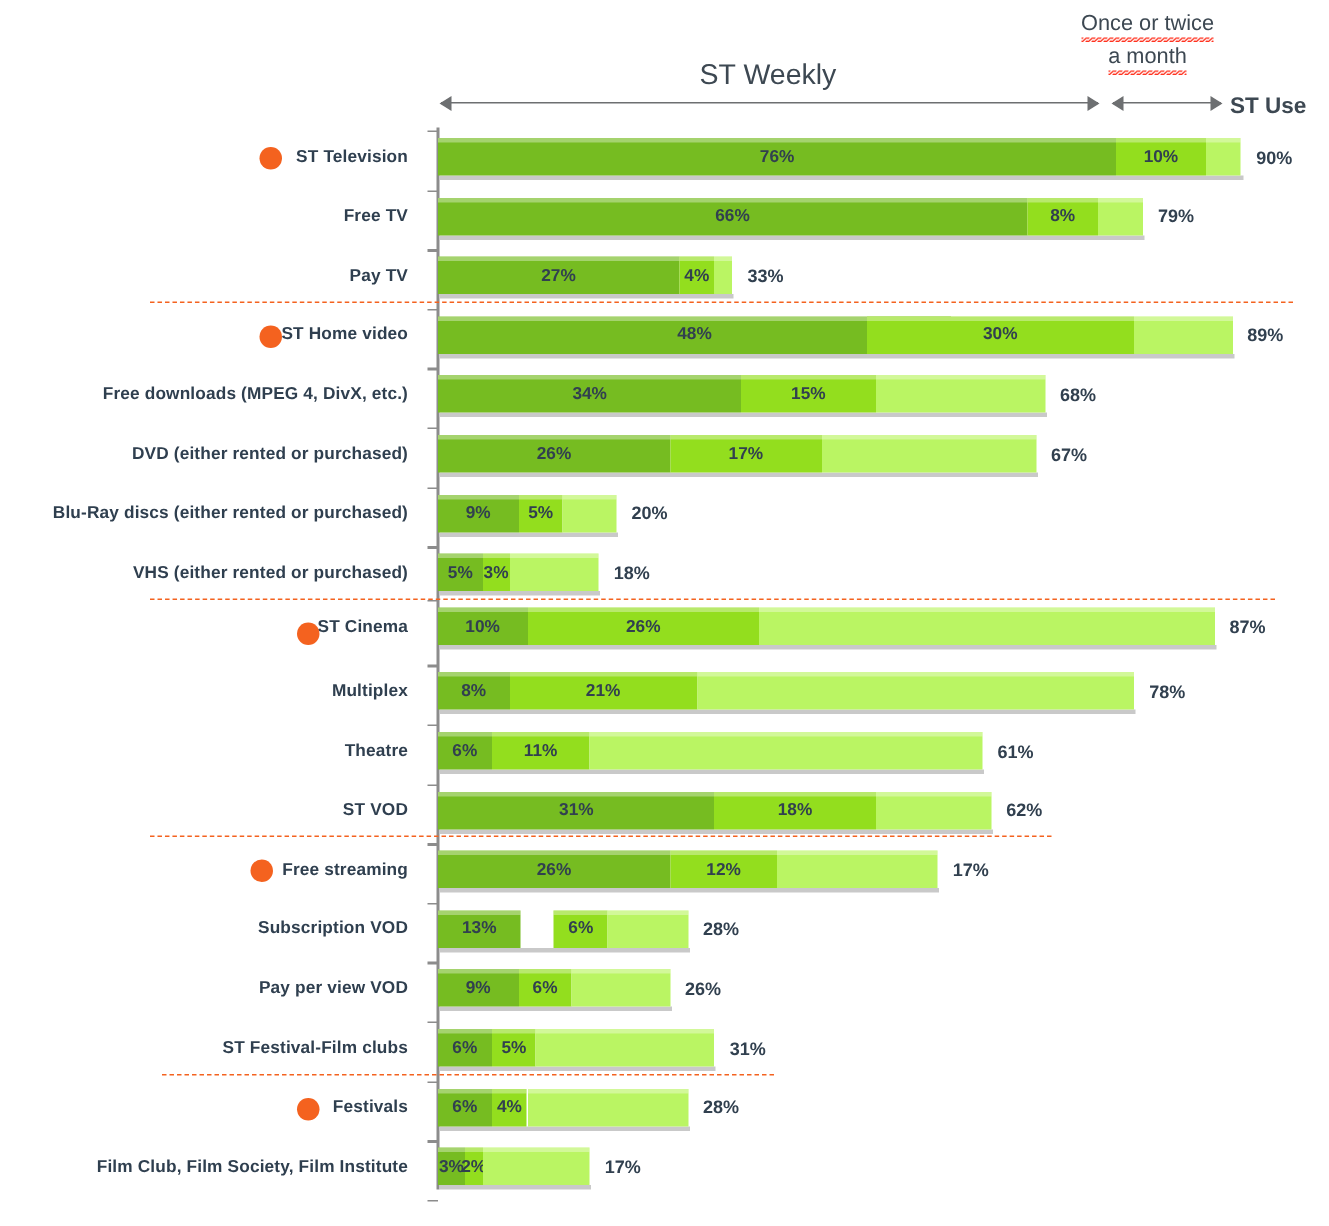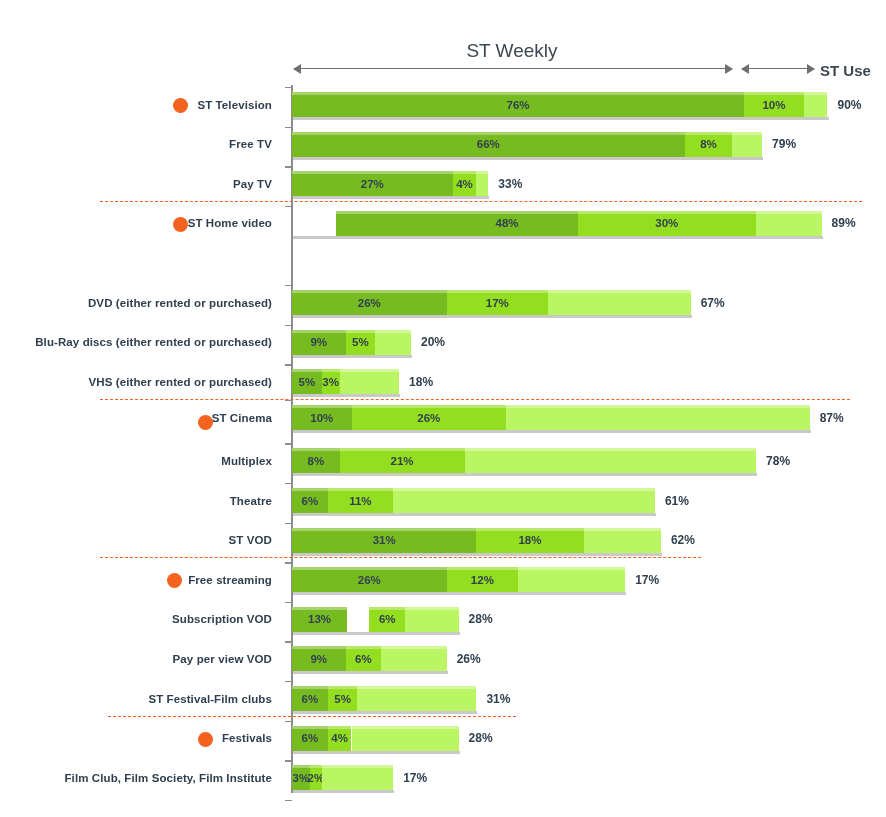--- a/index.html
+++ b/index.html
@@ -171,20 +171,24 @@
     background: #f4621f;
   }
 </style>
 </head>
 <body>
 
 <div id="chart-root">
 
   <div class="hdr-weekly-label">ST Weekly</div>
 
+  <div class="hdr-month-label">
+    <span class="squig">Once or twice</span><br>
+    <span class="squig">a month</span>
+  </div>
 
   <div class="axis-arrow" id="arrow-weekly">
     <div class="shaft"></div>
     <div class="head left"></div>
     <div class="head right"></div>
   </div>
 
   <div class="axis-arrow" id="arrow-month">
     <div class="shaft"></div>
     <div class="head left"></div>
@@ -222,26 +226,35 @@
         <div class="seg s1" style="left: 292px; width: 160.65px; top: 7px; position: absolute;">27%</div>
         <div class="seg s2" style="left: 452.65px; width: 23.8px; top: 7px; position: absolute;">4%</div>
         <div class="seg s3" style="left: 476.45px; width: 11.9px; top: 7px; position: absolute;"></div>
         <div class="total" style="left: 498.35px;">33%</div>
       </div>
       <div class="separator" style="top: 115.8px; left: 100px; width: 761.55px;"></div>
       <div class="row" style="top: 118.8px;">
         <div class="tick" style="top: 2px;"></div>
         <div class="row-label">ST Home video</div>
         <div class="bar-shadow" style="width: 529.55px;"></div>
-        <div class="seg s1" style="left: 292px; width: 342px; top: 7px; position: absolute; margin-left: 44px;">48%</div>
+        <div class="seg s1" style="left: 292px; width: 342px; top: 7px; position: absolute;">48%</div>
         <div class="seg s2" style="left: 577.6px; width: 178.5px; top: 7px; position: absolute;">30%</div>
         <div class="seg s3" style="left: 756.1px; width: 65.45px; top: 7px; position: absolute;"></div>
         <div class="total" style="left: 831.55px;">89%</div>
       </div>
       <div class="dot" style="top: 131.8px; left: 173.4px;"></div>
+      <div class="row" style="top: 158.4px;">
+        <div class="tick" style="top: 2px;"></div>
+        <div class="row-label">Free downloads (MPEG 4, DivX, etc.)</div>
+        <div class="bar-shadow" style="width: 404.6px;"></div>
+        <div class="seg s1" style="left: 292px; width: 202.3px; top: 7px; position: absolute;">34%</div>
+        <div class="seg s2" style="left: 494.3px; width: 89.25px; top: 7px; position: absolute;">15%</div>
+        <div class="seg s3" style="left: 583.55px; width: 113.05px; top: 7px; position: absolute;"></div>
+        <div class="total" style="left: 706.6px;">68%</div>
+      </div>
       <div class="row" style="top: 198px;">
         <div class="tick" style="top: 2px;"></div>
         <div class="row-label">DVD (either rented or purchased)</div>
         <div class="bar-shadow" style="width: 398.65px;"></div>
         <div class="seg s1" style="left: 292px; width: 154.7px; top: 7px; position: absolute;">26%</div>
         <div class="seg s2" style="left: 446.7px; width: 101.15px; top: 7px; position: absolute;">17%</div>
         <div class="seg s3" style="left: 547.85px; width: 142.8px; top: 7px; position: absolute;"></div>
         <div class="total" style="left: 700.65px;">67%</div>
       </div>
       <div class="row" style="top: 237.6px;">

